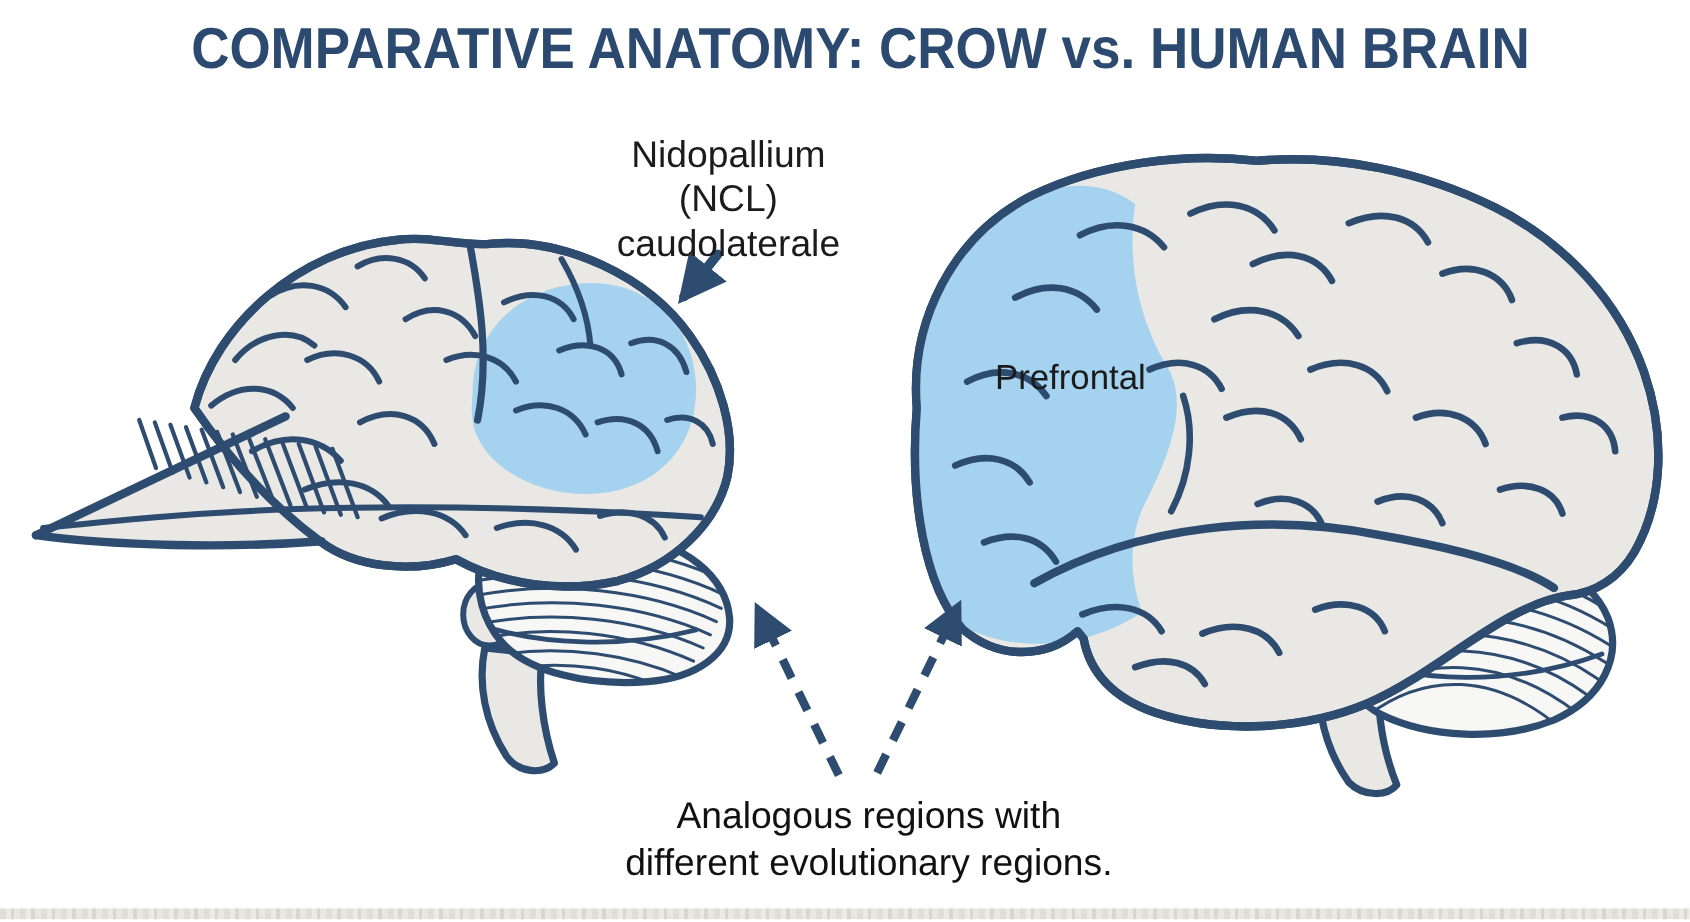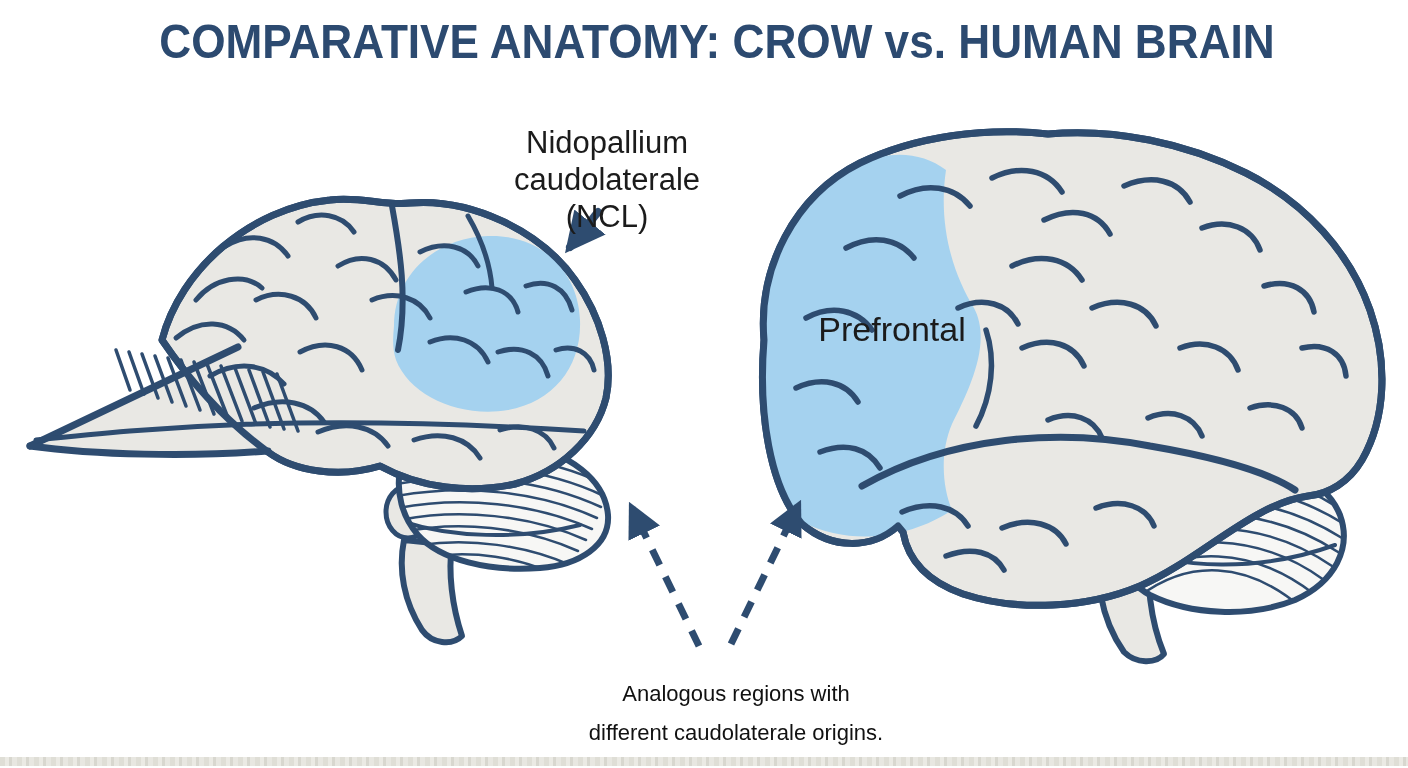--- a/index.html
+++ b/index.html
@@ -1,25 +1,25 @@
 <!DOCTYPE html>
 <html style="--title_color: #2c4a70; --outline_color: #2e4c70; --brain_fill: #e9e8e4; --cerebellum_fill: #f7f7f5; --highlight_blue: #a5d2ef; --label_color: #1b1b1b; --caption_color: #111111;"><head>
 <meta charset="utf-8">
 <style>
   html,body{margin:0;padding:0;background:#fff;}
   .canvas{position:relative;width:1408px;height:768px;background:#ffffff;overflow:hidden;
           font-family:"Liberation Sans",sans-serif;padding-left:26px;}
   .title{position:absolute;top:14px;left:0;width:100%;text-align:center;margin:0;
          font-size:48px;font-weight:bold;color:var(--title_color,#2c4a70);
          transform:scaleX(0.92);transform-origin:50% 50%;letter-spacing:0px;}
-  .lbl{position:absolute;text-align:center;color:var(--label_color,#1b1b1b);margin-top:14px;}
+  .lbl{position:absolute;text-align:center;color:var(--label_color,#1b1b1b);}
   .lbl div{white-space:nowrap;}
   #ncl-label{left:417px;top:110px;width:380px;font-size:31px;line-height:37px;}
-  #pfc-label{left:762px;top:298px;width:260px;font-size:34px;line-height:35px;}
-  #caption{left:436px;top:660px;width:600px;font-size:22px;line-height:39px;
+  #pfc-label{left:762px;top:298px;width:260px;font-size:29px;line-height:35px;}
+  #caption{left:424px;top:660px;width:600px;font-size:31px;line-height:39px;
            color:var(--caption_color,#111111);}
   svg.art{position:absolute;left:0;top:0;}
   .outline{stroke:var(--outline_color,#2e4c70);fill:none;stroke-linecap:round;stroke-linejoin:round;}
   .fill-brain{fill:var(--brain_fill,#e9e8e4);stroke:var(--outline_color,#2e4c70);
               stroke-linecap:round;stroke-linejoin:round;}
   .fill-cb{fill:var(--cerebellum_fill,#f7f7f5);stroke:var(--outline_color,#2e4c70);}
   .fill-blue{fill:var(--highlight_blue,#a5d2ef);stroke:none;}
   .sulcus{stroke:var(--outline_color,#2e4c70);fill:none;stroke-linecap:round;}
   .stripe{stroke:var(--outline_color,#2e4c70);fill:none;stroke-linecap:round;}
   .dashed{stroke:var(--outline_color,#2e4c70);fill:none;stroke-linecap:butt;
@@ -182,27 +182,27 @@
       </g>
     </g>
 
     <path class="outline" stroke-width="8" marker-end="url(#ah)" d="M 598 212 L 570 247"></path>
     <path class="dashed" stroke-width="7" marker-end="url(#ah)" d="M 699 646 L 632 508"></path>
     <path class="dashed" stroke-width="7" marker-end="url(#ah)" d="M 731 644 L 798 506"></path>
   </svg>
 
   <div class="lbl" id="ncl-label">
     <div>Nidopallium</div>
+    <div>(NCL)</div>
     <div>caudolaterale</div>
-    <div>(NCL)</div>
   </div>
 
   <div class="lbl" id="pfc-label">
     <div>Prefrontal</div>
   </div>
 
   <div class="lbl" id="caption">
     <div>Analogous regions with</div>
-    <div>different caudolaterale origins.</div>
+    <div>different evolutionary regions.</div>
   </div>
 
   <div class="bottom-strip"></div>
 </div>
 
 </body></html>

